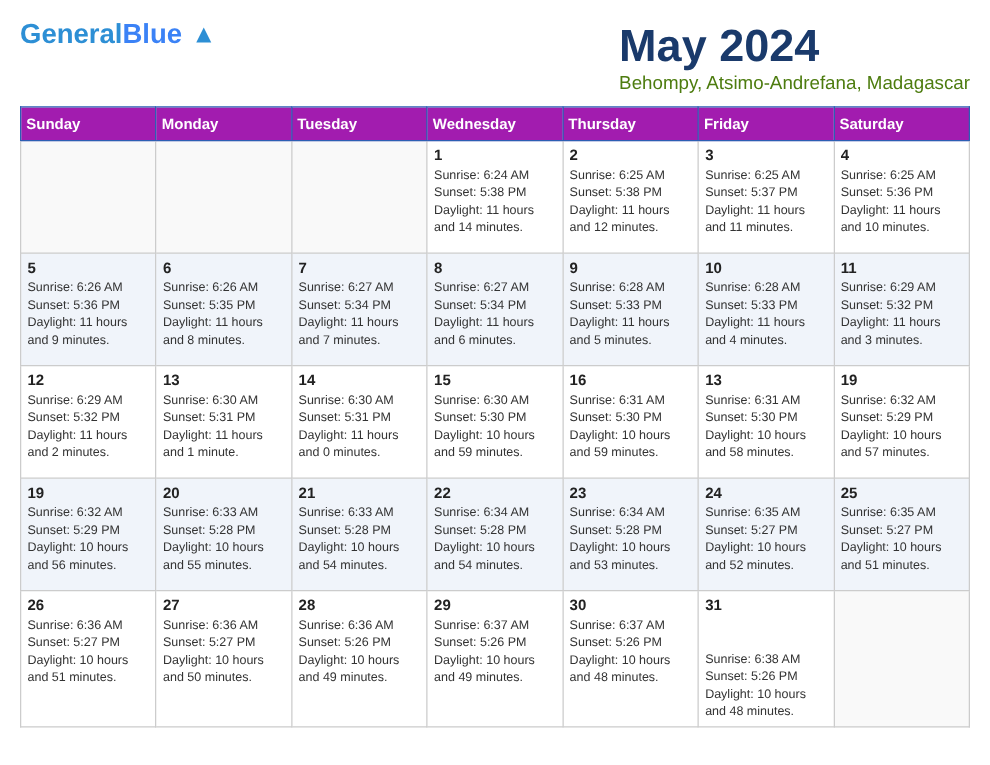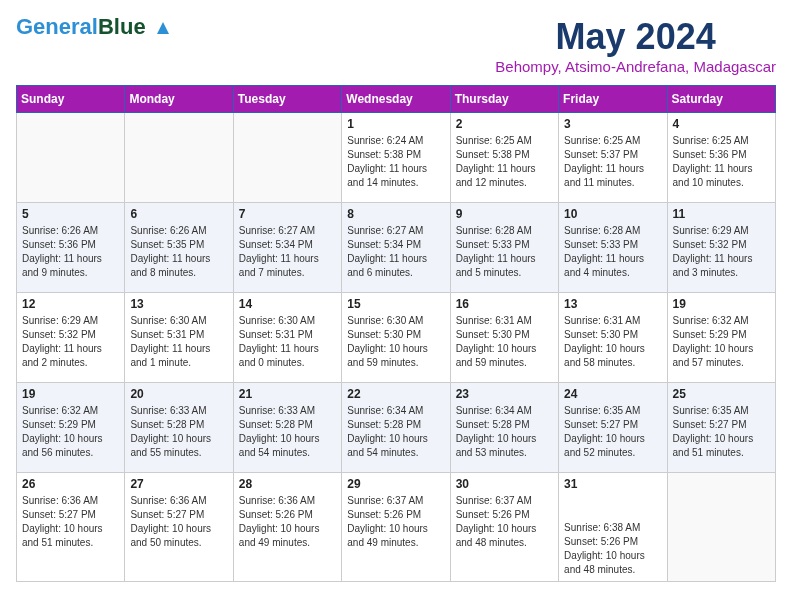--- a/index.html
+++ b/index.html
@@ -25,30 +25,30 @@
       font-size: 22px;
       font-weight: bold;
       color: #1a3a6b;
       line-height: 1;
     }
     .logo-text span {
       color: #2d8fd5;
       margin-top: 31px;
     }
     .title-block {
-      text-align: center;
+      text-align: left;
     }
     .title-block .month-year {
       font-size: 36px;
       font-weight: bold;
       color: #1a3a6b;
     }
     .title-block .location {
       font-size: 15px;
-      color: #a21caf;
+      color: #4d7c0f;
     }
     .calendar {
       width: 100%;
       border-collapse: collapse;
       border: 1px solid #ccc;
     }
     .calendar th {
       background-color: #a21caf;
       color: #fff;
       font-size: 12px;
@@ -84,21 +84,21 @@
     .alt-row td {
       background-color: #f0f4fa;
     }
   </style>
 </head>
 <body>
 
 <div class="header">
   <div class="logo">
     <div class="logo-text">
-      <span>General</span><span style="color:#14532d;">Blue</span>
+      <span>General</span><span style="color:#3b82f6;">Blue</span>
       <svg style="display:inline-block;vertical-align:middle;margin-left:2px;" width="18" height="18" viewBox="0 0 24 24">
         <polygon points="4,20 12,4 20,20" fill="#2d8fd5"></polygon>
       </svg>
     </div>
   </div>
   <div class="title-block">
     <div class="month-year">May 2024</div>
     <div class="location">Behompy, Atsimo-Andrefana, Madagascar</div>
   </div>
 </div>

